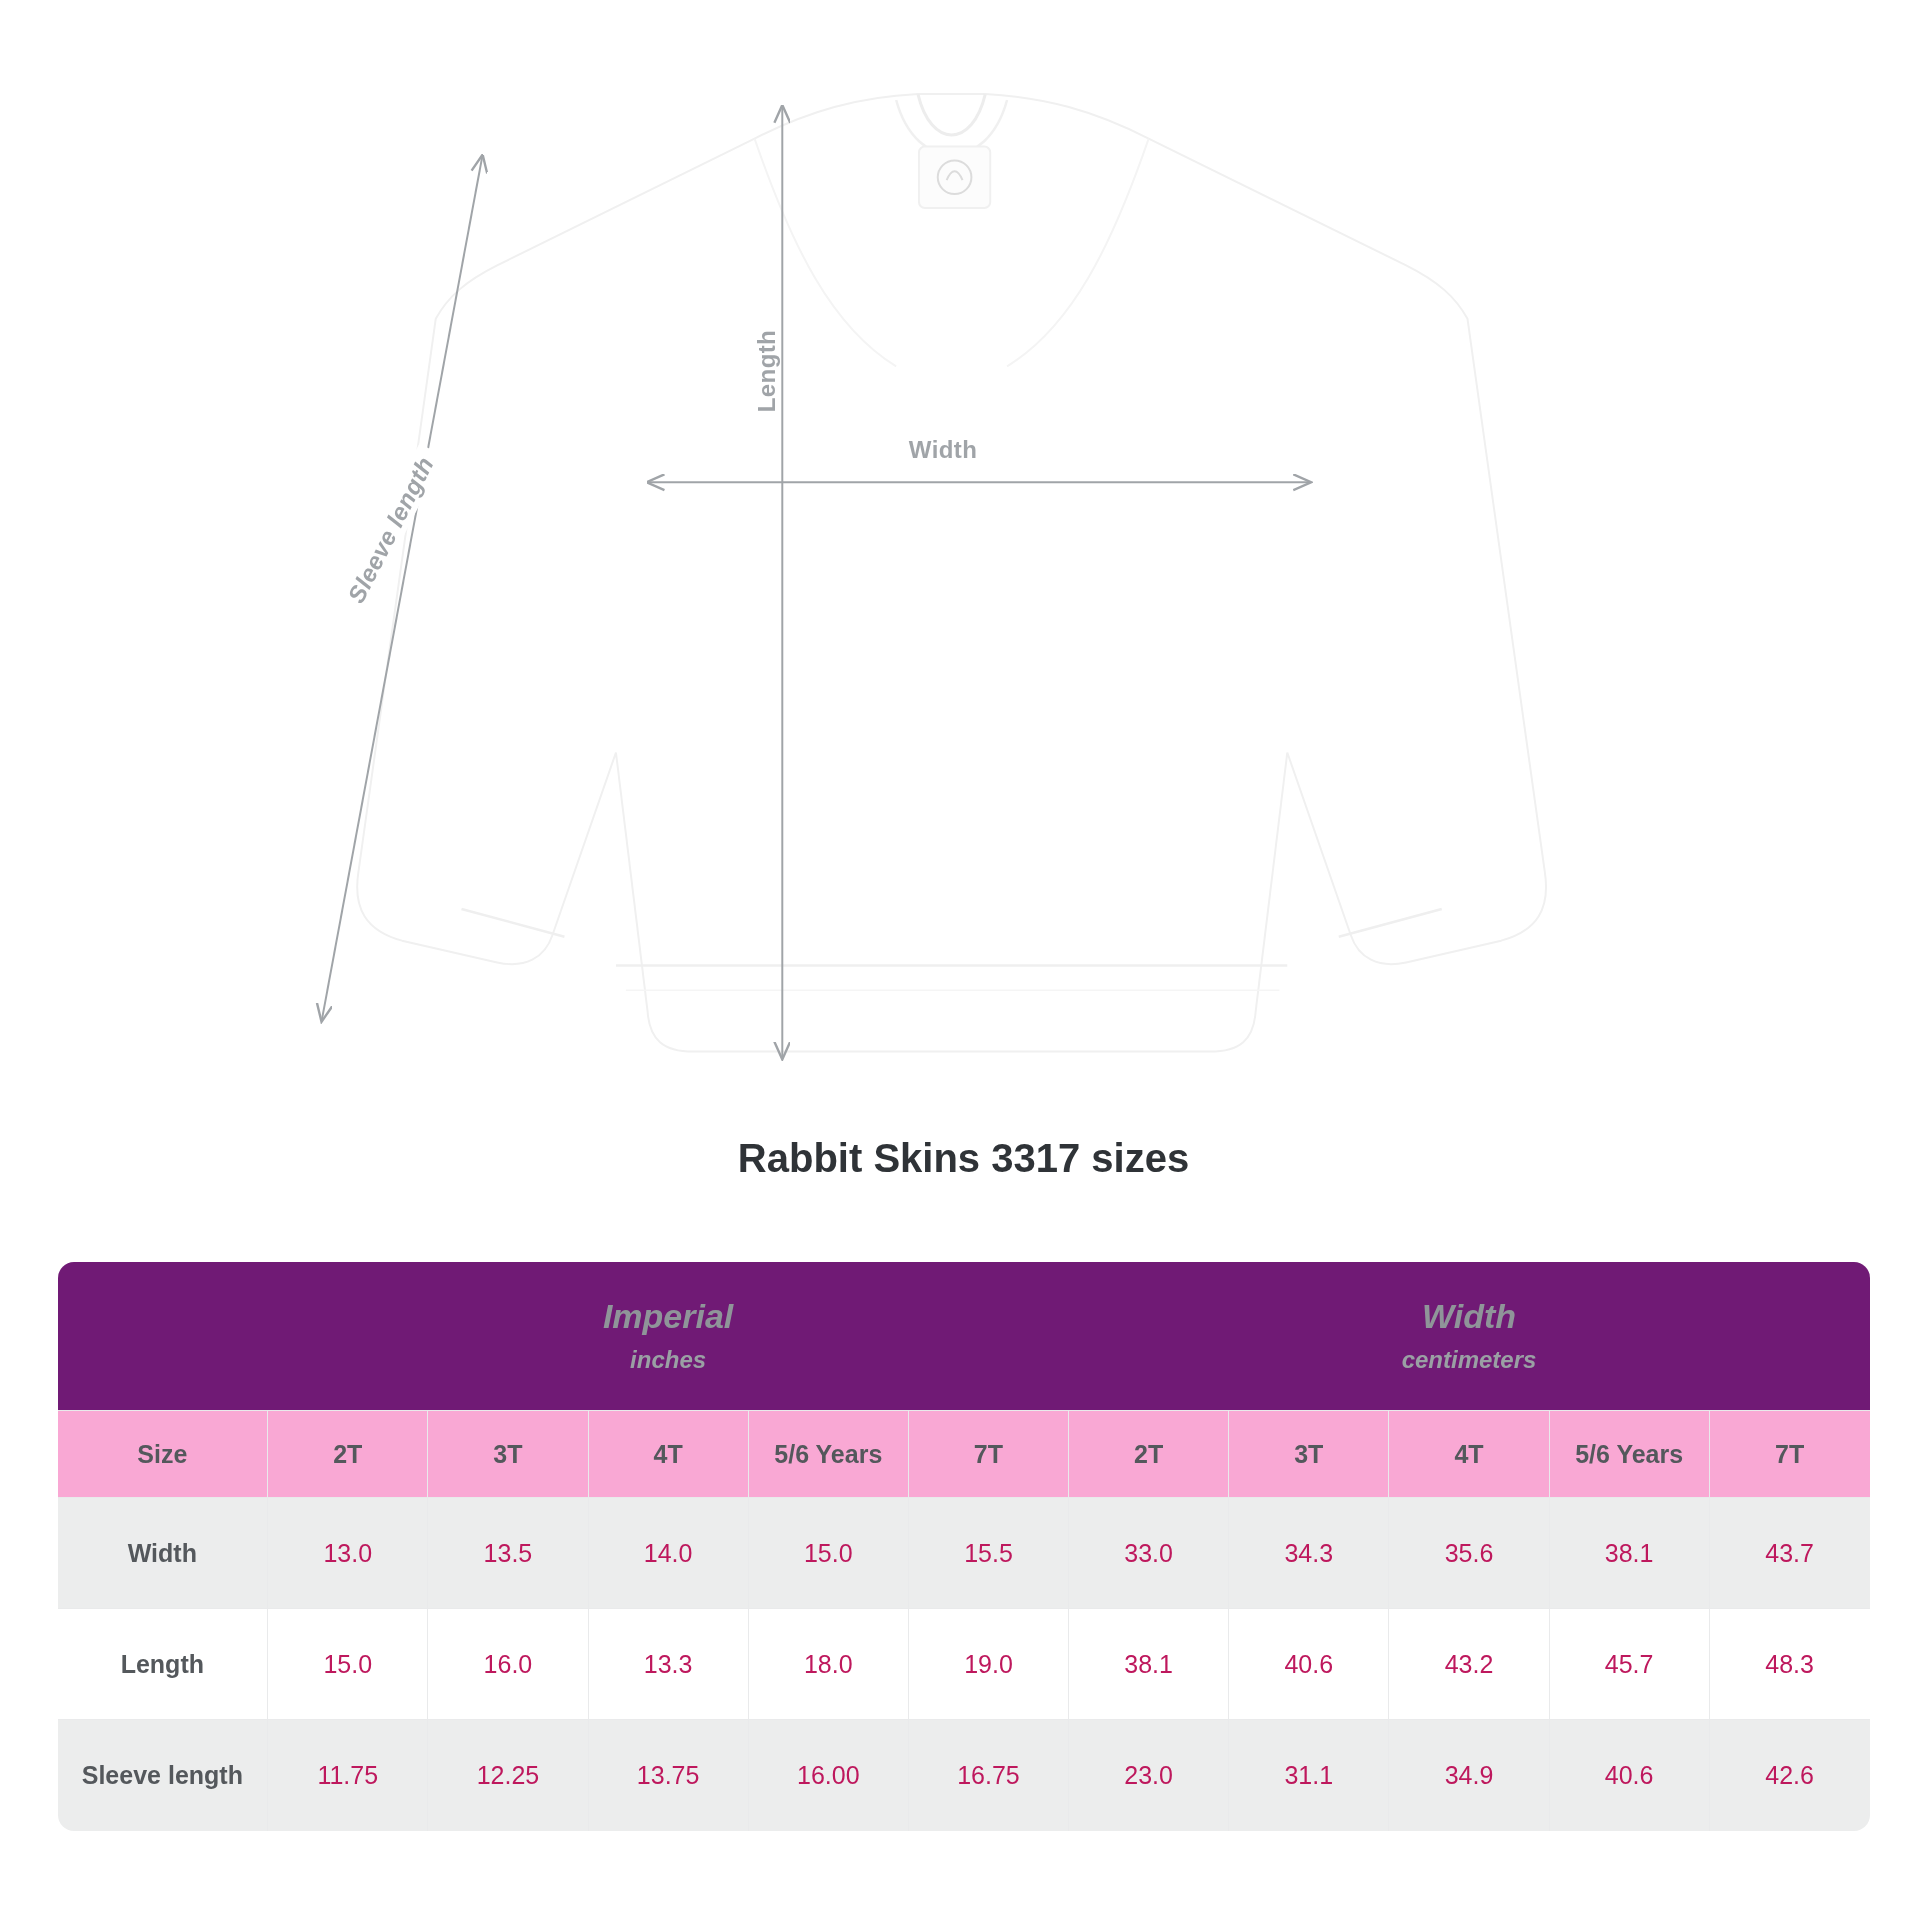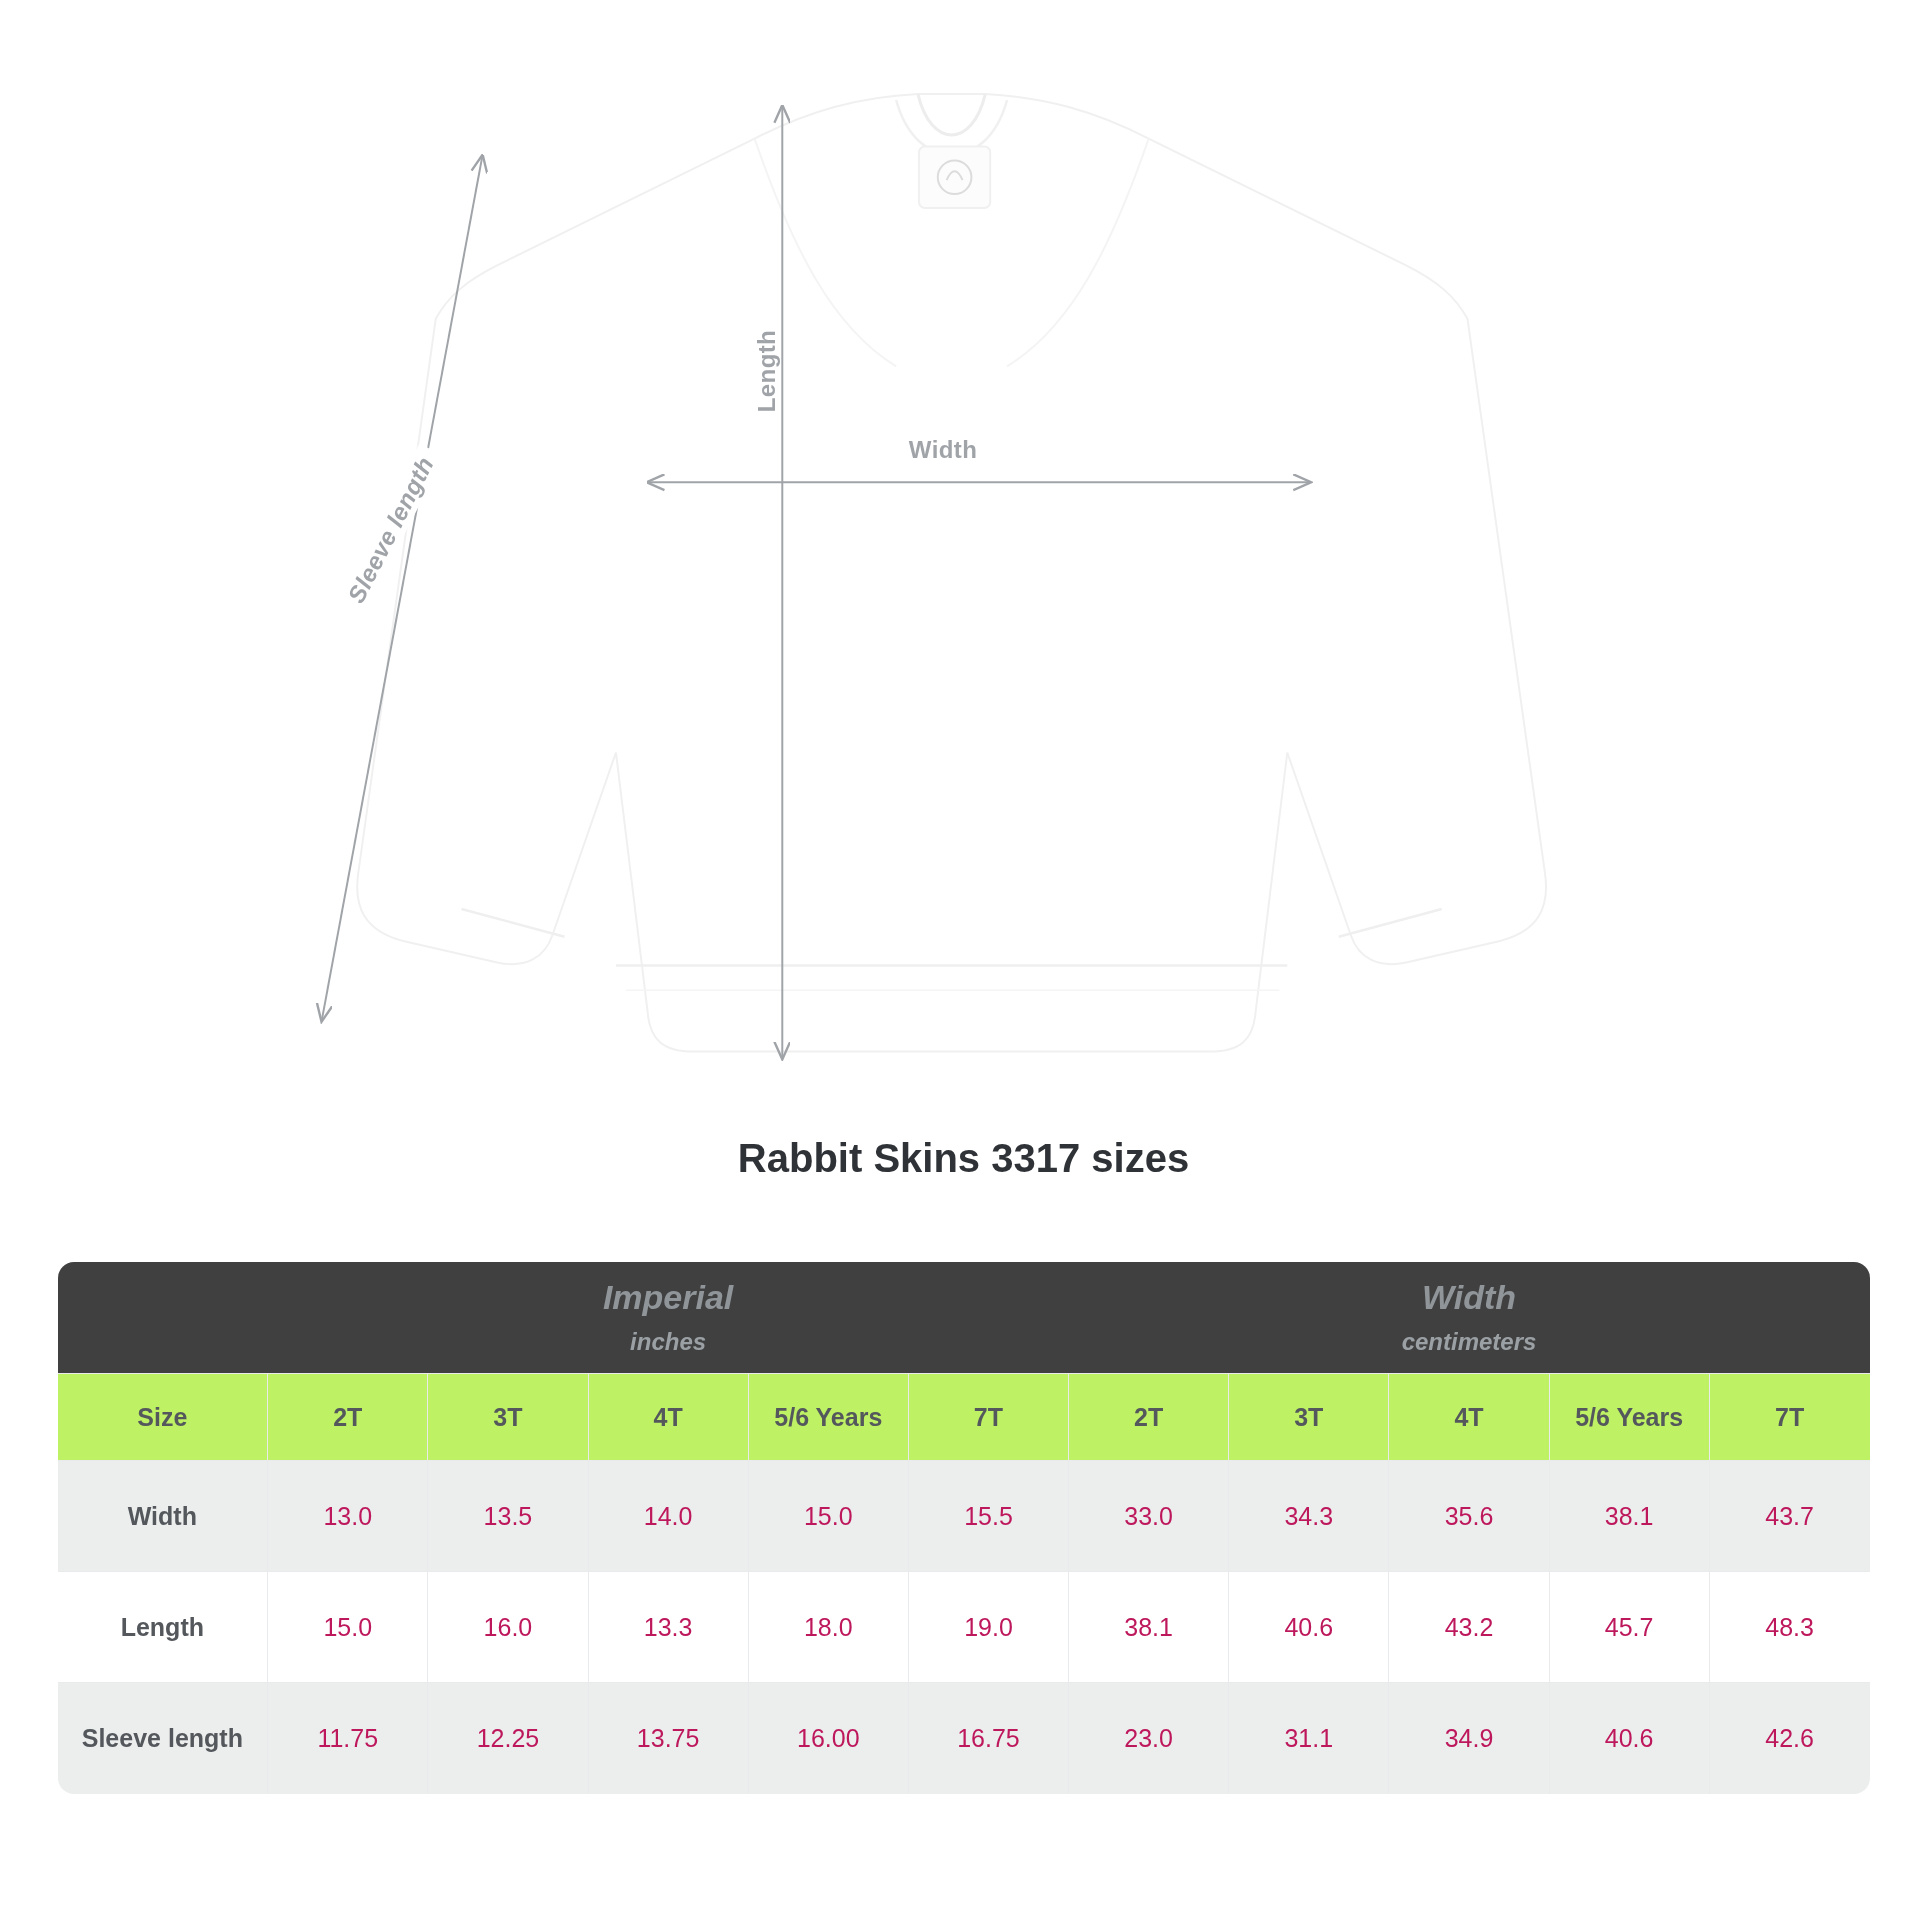--- a/index.html
+++ b/index.html
@@ -91,22 +91,22 @@
     font-size: 25px;
     color: #be185d;
     border-right: 1px solid #e9eaeb;
     padding: 0;
   }
   table.size-table th:last-child,
   table.size-table td:last-child { border-right: none; }
 
   
   tr.units-row th {
-    background: #404040;
-    height: 112px;
+    background: #701a75;
+    height: 149px;
     border-right: none;
     color: #9aa0a4;
   }
   .unit-name {
     font-size: 34px;
     font-style: italic;
     font-weight: bold;
     color: #8f9599;
     display: block;
     line-height: 1.15;
@@ -115,21 +115,21 @@
     font-size: 24px;
     font-style: italic;
     color: #9aa0a4;
     display: block;
     line-height: 1.3;
     margin-top: 8px;
   }
 
   
   tr.head-row td {
-    background: #bef264;
+    background: #f9a8d4;
     height: 87px;
     font-weight: bold;
     color: #54585c;
     border-top: 1px solid #e9eaeb;
     border-bottom: 1px solid #e9eaeb;
   }
   tr.head-row td.rowlabel { font-weight: bold; }
 
   
   tr.data-row td {

